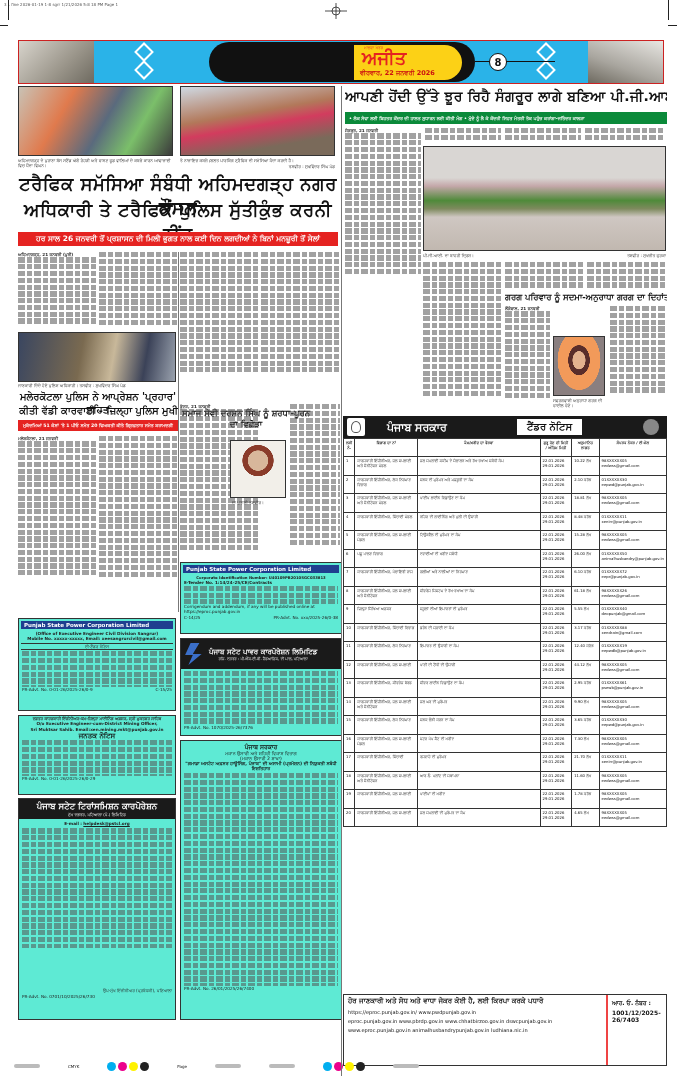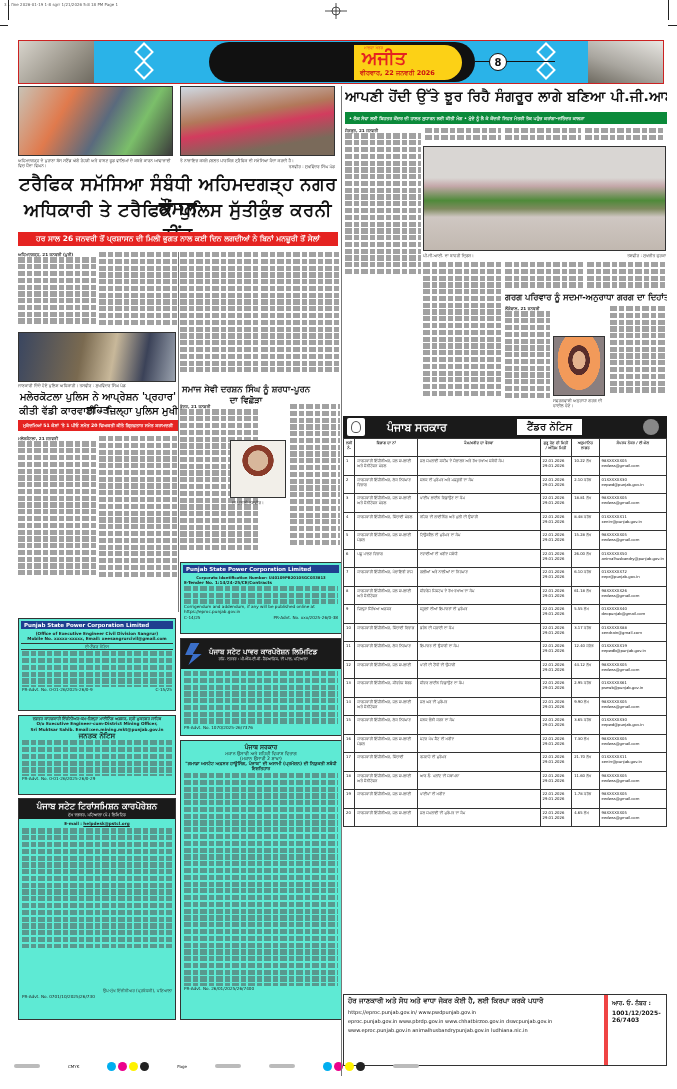--- a/index.html
+++ b/index.html
@@ -194,21 +194,21 @@
     <div class="line"></div>
     <div class="line"></div>
     <div class="line"></div>
     <div class="line"></div>
     <div class="line"></div>
     <div class="line"></div>
     <div class="line"></div>
     <div class="line"></div>
 </div>
 
-<div class="abs" style="left:180px;top:384px;width:132px;font-size:8.5px;font-weight:bold;text-align:center;">ਸਮਾਜ ਸੇਵੀ ਦਰਸ਼ਨ ਸਿੰਘ ਨੂੰ ਸ਼ਰਧਾ-ਪੂਰਨ ਦਾ ਵਿਛੋੜਾ</div>
+<div class="abs" style="left:180px;top:408px;width:132px;font-size:8.5px;font-weight:bold;text-align:center;">ਸਮਾਜ ਸੇਵੀ ਦਰਸ਼ਨ ਸਿੰਘ ਨੂੰ ਸ਼ਰਧਾ-ਪੂਰਨ ਦਾ ਵਿਛੋੜਾ</div>
 <div class="abs text-col" style="left:180px;top:404px;width:78px;height:160px;">
   <div class="small" style="font-weight:bold;">ਭੂੰਦੜ, 21 ਜਨਵਰੀ</div>
   <div class="line"></div>
     <div class="line"></div>
     <div class="line"></div>
     <div class="line"></div>
     <div class="line"></div>
     <div class="line"></div>
     <div class="line"></div>
     <div class="line"></div>
@@ -701,21 +701,21 @@
           <td>ਜਲ ਸਪਲਾਈ ਦੀ ਮੁਰੰਮਤ ਦਾ ਕੰਮ</td>
           <td>22.01.2026 29.01.2026</td>
           <td>4.65 ਲੱਖ</td>
           <td>98XXXXXX05 eedwss@gmail.com</td>
         </tr>
       </tbody>
   </table>
 </div>
 
 <div class="abs" style="left:343px;top:994px;width:324px;height:72px;border:1px solid #333;display:flex;">
-  <div style="flex:1;padding:2px 4px;border-right:4px solid #ef4444;">
+  <div style="flex:1;padding:2px 4px;border-right:2px solid #ef4444;">
     <div style="font-size:7px;font-weight:bold;margin-bottom:3px;">ਹੋਰ ਜਾਣਕਾਰੀ ਅਤੇ ਸੋਧ ਅਤੇ ਵਾਧਾ ਜੇਕਰ ਕੋਈ ਹੈ, ਲਈ ਕਿਰਪਾ ਕਰਕੇ ਪਧਾਰੋ</div>
     <div style="font-size:5px;line-height:9px;">https://eproc.punjab.gov.in/  www.pwdpunjab.gov.in</div>
     <div style="font-size:5px;line-height:9px;">eproc.punjab.gov.in  www.pbrdp.gov.in  www.chhatbirzoo.gov.in  dswcpunjab.gov.in</div>
     <div style="font-size:5px;line-height:9px;">www.eproc.punjab.gov.in  animalhusbandrypunjab.gov.in  ludhiana.nic.in</div>
   </div>
   <div style="width:58px;padding:4px;">
     <div style="font-size:6px;font-weight:bold;">ਆਰ. ਓ. ਨੰਬਰ :</div>
     <div style="font-size:6px;font-weight:bold;margin-top:2px;word-break:break-all;">1001/12/2025-26/7403</div>
   </div>
 </div>

